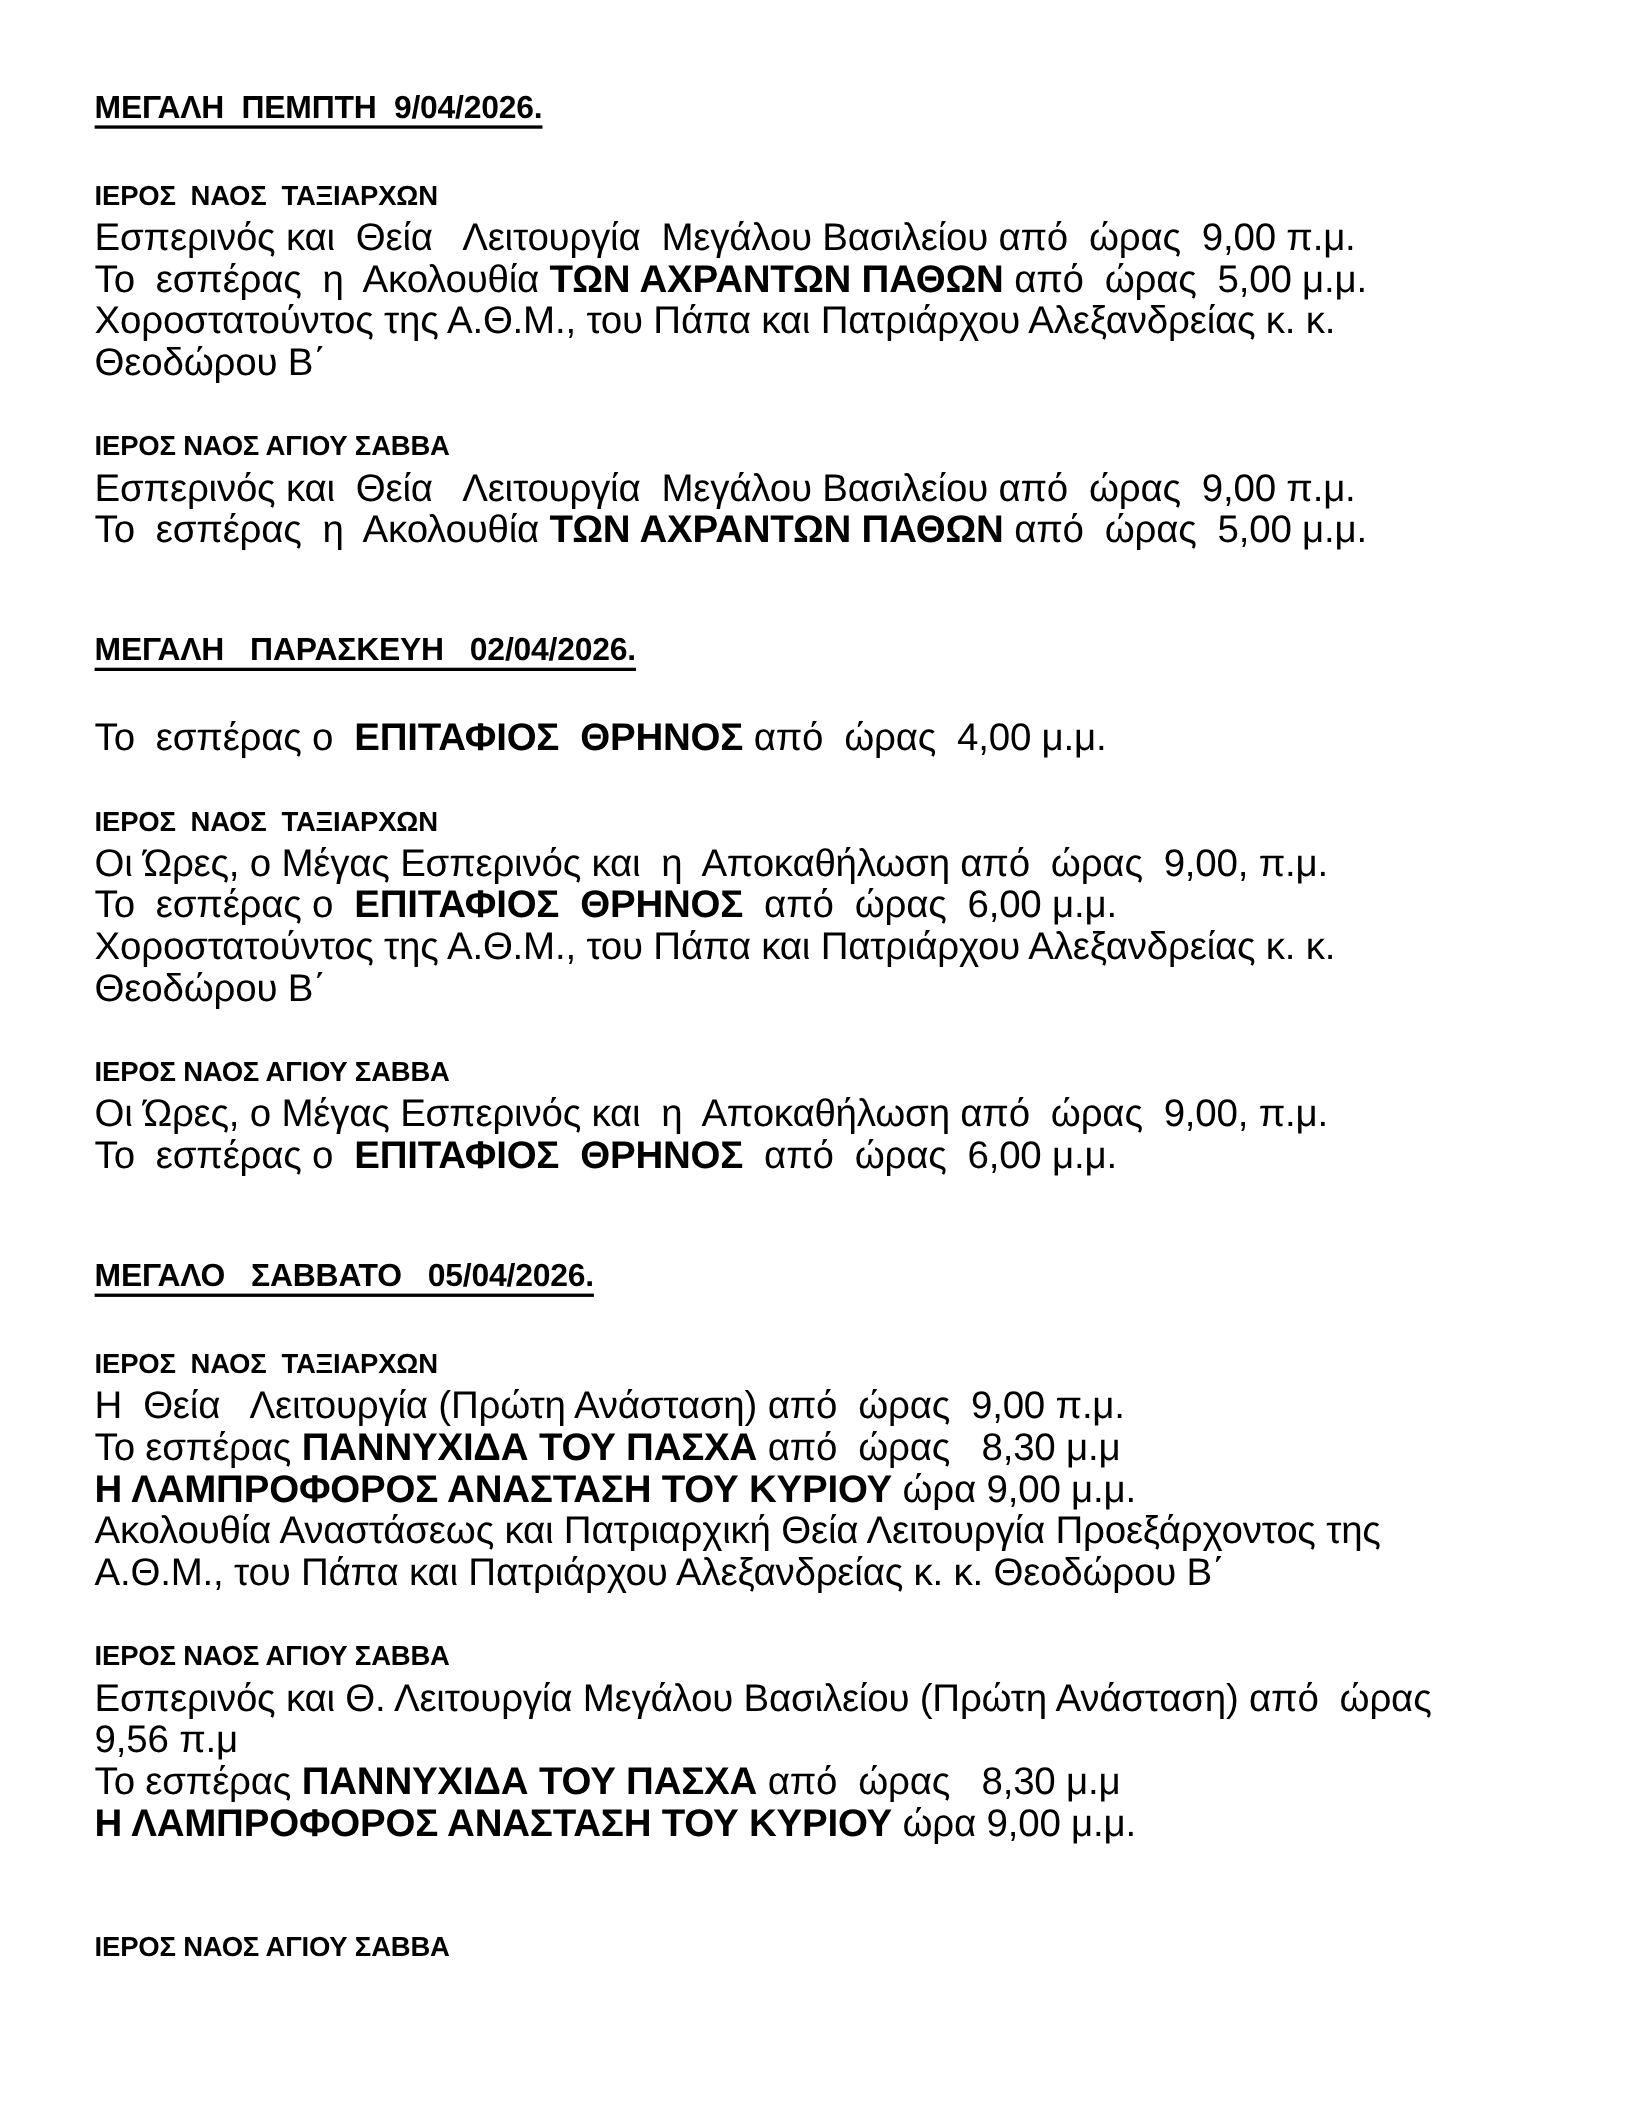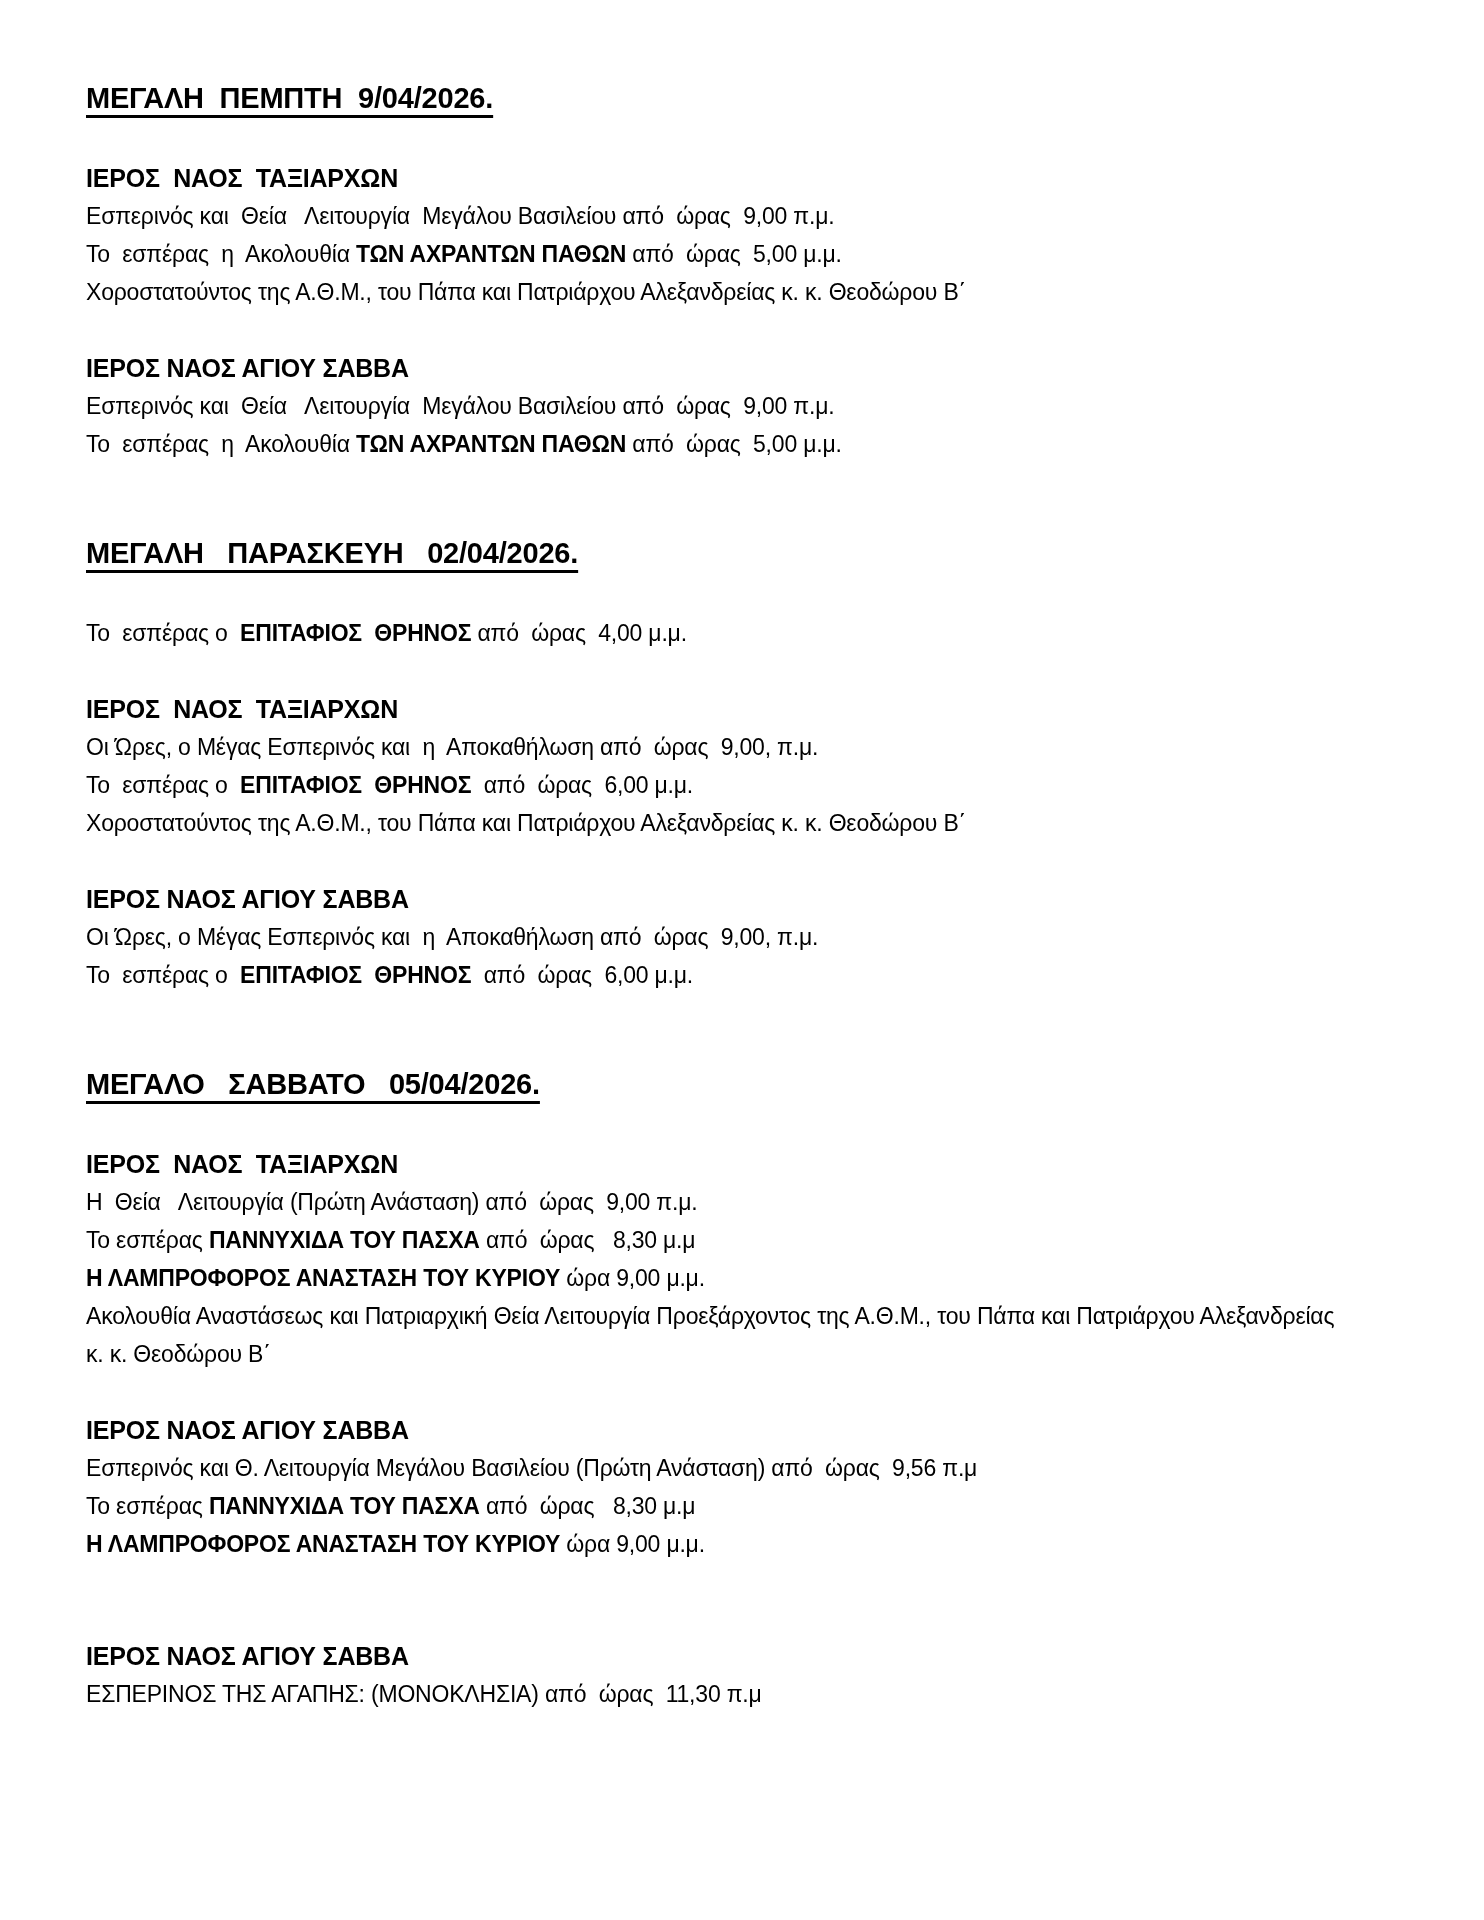--- a/index.html
+++ b/index.html
@@ -36,21 +36,21 @@
   .church { margin-top: 38px; }
   .church-name {
     font-size: 25px;
     font-weight: bold;
     margin: 0;
     line-height: 38px;
     white-space: pre-wrap;
     letter-spacing: -0.2px;
   }
   .line {
-    font-size: 23px;
+    font-size: 35px;
     line-height: 38px;
     margin: 0;
     white-space: pre-wrap;
     letter-spacing: -0.2px;
     max-width: 1252px;
   }
   .line .bold { font-weight: bold; }
   .gap-above { }
 </style>
 </head>
@@ -112,17 +112,16 @@
       <p class="line"><span>Εσπερινός και Θ. Λειτουργία Μεγάλου Βασιλείου (Πρώτη Ανάσταση) από  ώρας  9,56 π.μ</span></p>
       <p class="line gap-above"><span>Το εσπέρας </span><span class="bold">ΠΑΝΝΥΧΙΔΑ ΤΟΥ ΠΑΣΧΑ</span><span> από  ώρας   8,30 μ.μ</span></p>
       <p class="line"><span class="bold">Η ΛΑΜΠΡΟΦΟΡΟΣ ΑΝΑΣΤΑΣΗ ΤΟΥ ΚΥΡΙΟΥ</span><span> ώρα 9,00 μ.μ.</span></p>
     </div>
   </section>
 
   <section class="day">
 
     <div class="church">
       <h2 class="church-name">ΙΕΡΟΣ ΝΑΟΣ ΑΓΙΟΥ ΣΑΒΒΑ</h2>
-      <p class="line"><span>ΕΣΠΕΡΙΝΟΣ ΤΗΣ ΑΓΑΠΗΣ: (ΜΟΝΟΚΛΗΣΙΑ) από  ώρας  11,30 π.μ</span></p>
     </div>
   </section>
 
 </div>
 
 </body></html>

